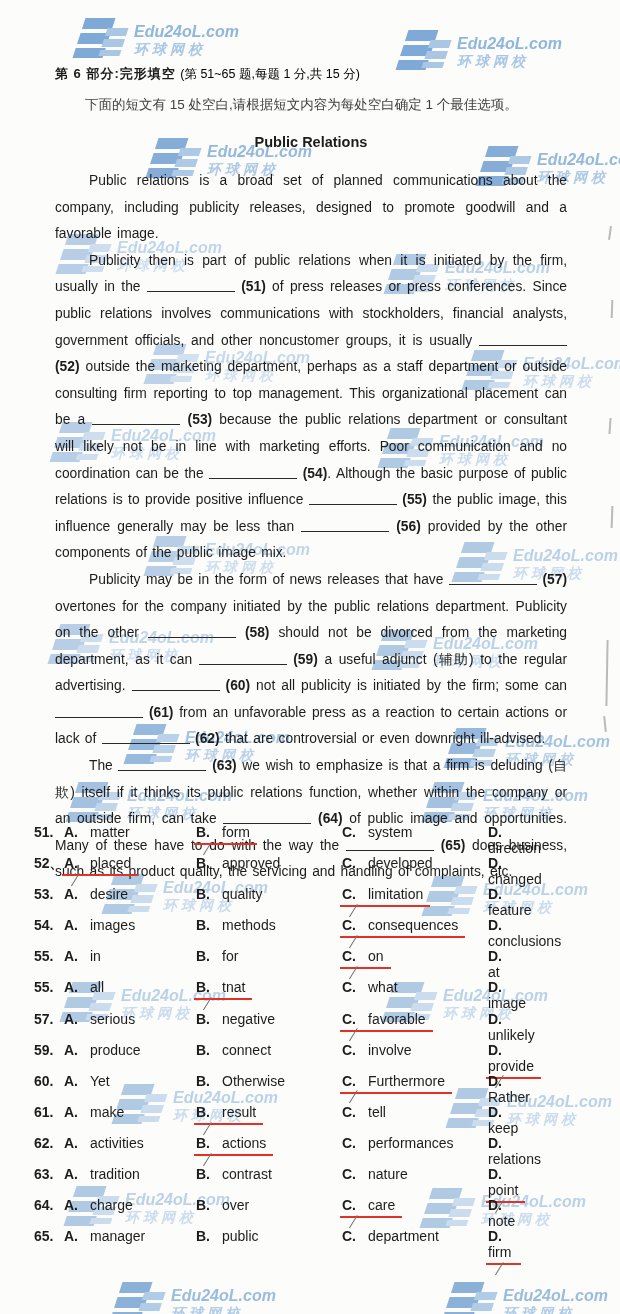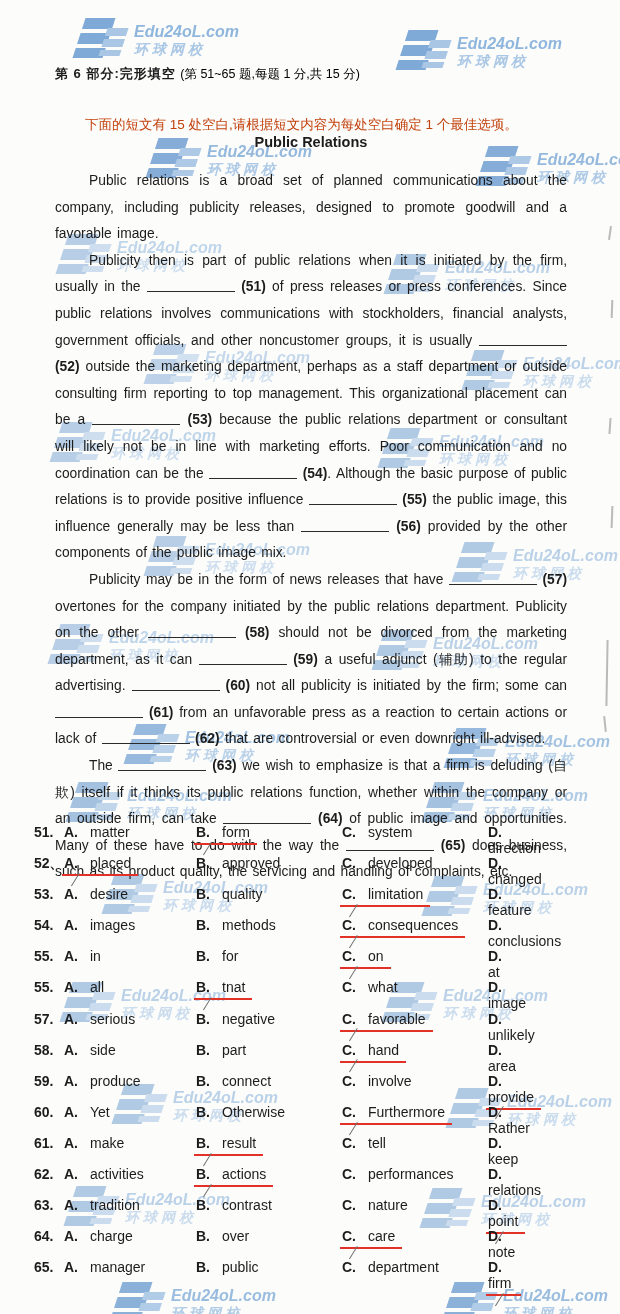--- a/index.html
+++ b/index.html
@@ -12,21 +12,21 @@
      background:linear-gradient(180deg,var(--wmblue) 0 11px,transparent 11px 15px,var(--wmblue) 15px 26px,transparent 26px 30px,var(--wmblue) 30px 40px);}
   .wm-logo .e-small{position:absolute;left:28px;top:10px;width:21px;height:28px;transform:skewX(-18deg);
      background:linear-gradient(180deg,var(--wmblue2) 0 8px,transparent 8px 11px,var(--wmblue2) 11px 19px,transparent 19px 22px,var(--wmblue2) 22px 28px);}
   .wm-text{font-style:italic;font-weight:bold;line-height:1.2;padding-top:4px;white-space:nowrap;}
   .wm-text .en{font-size:16px;color:var(--wmtext);}
   .wm-text .cn{font-size:14px;letter-spacing:4px;color:var(--wmblue2);}
   
   .sec-line{position:absolute;left:55px;top:64px;z-index:2;}
   .sec-title{font-size:13px;font-weight:bold;letter-spacing:1px;}
   .sec-note{font-size:12.5px;font-weight:normal;color:#000000;}
-  .instruction{position:absolute;left:85px;top:96px;font-size:13.5px;color:#c2410c;z-index:2;margin-top:20px;}
+  .instruction{position:absolute;left:85px;top:96px;font-size:13.5px;color:#404040;z-index:2;}
   
   .passage-title{position:absolute;left:55px;top:134px;width:512px;margin:0;text-align:center;
       font-size:14.5px;font-weight:bold;z-index:2;}
   .passage{position:absolute;left:55px;top:168px;width:512px;z-index:2;}
   .passage p{margin:0;text-indent:34px;font-size:13.8px;line-height:26.6px;text-align:justify;word-spacing:1.5px;}
   .blank{display:inline-block;width:88px;height:13px;border-bottom:1.3px solid #2a2a2a;margin-bottom:-1px;}
   .qnum{font-weight:bold;}
   
   .options{position:absolute;left:0;top:818px;width:498px;z-index:2;}
   .opt-row{position:relative;height:31.1px;}
@@ -387,27 +387,20 @@
         <span class="cell cell-3"><span class="letter">D.</span><span class="word">image</span></span>
       </div>
       <div class="opt-row">
         <span class="o-num">57.</span>
         <span class="cell cell-0"><span class="letter">A.</span><span class="word">serious</span></span>
         <span class="cell cell-1"><span class="letter">B.</span><span class="word">negative</span></span>
         <span class="cell cell-2 ans"><span class="letter">C.</span><span class="word">favorable</span></span>
         <span class="cell cell-3"><span class="letter">D.</span><span class="word">unlikely</span></span>
       </div>
       <div class="opt-row">
-        <span class="o-num">58.</span>
-        <span class="cell cell-0"><span class="letter">A.</span><span class="word">side</span></span>
-        <span class="cell cell-1"><span class="letter">B.</span><span class="word">part</span></span>
-        <span class="cell cell-2 ans"><span class="letter">C.</span><span class="word">hand</span></span>
-        <span class="cell cell-3"><span class="letter">D.</span><span class="word">area</span></span>
-      </div>
-      <div class="opt-row">
         <span class="o-num">59.</span>
         <span class="cell cell-0"><span class="letter">A.</span><span class="word">produce</span></span>
         <span class="cell cell-1"><span class="letter">B.</span><span class="word">connect</span></span>
         <span class="cell cell-2"><span class="letter">C.</span><span class="word">involve</span></span>
         <span class="cell cell-3 ans"><span class="letter">D.</span><span class="word">provide</span></span>
       </div>
       <div class="opt-row">
         <span class="o-num">60.</span>
         <span class="cell cell-0"><span class="letter">A.</span><span class="word">Yet</span></span>
         <span class="cell cell-1"><span class="letter">B.</span><span class="word">Otherwise</span></span>

